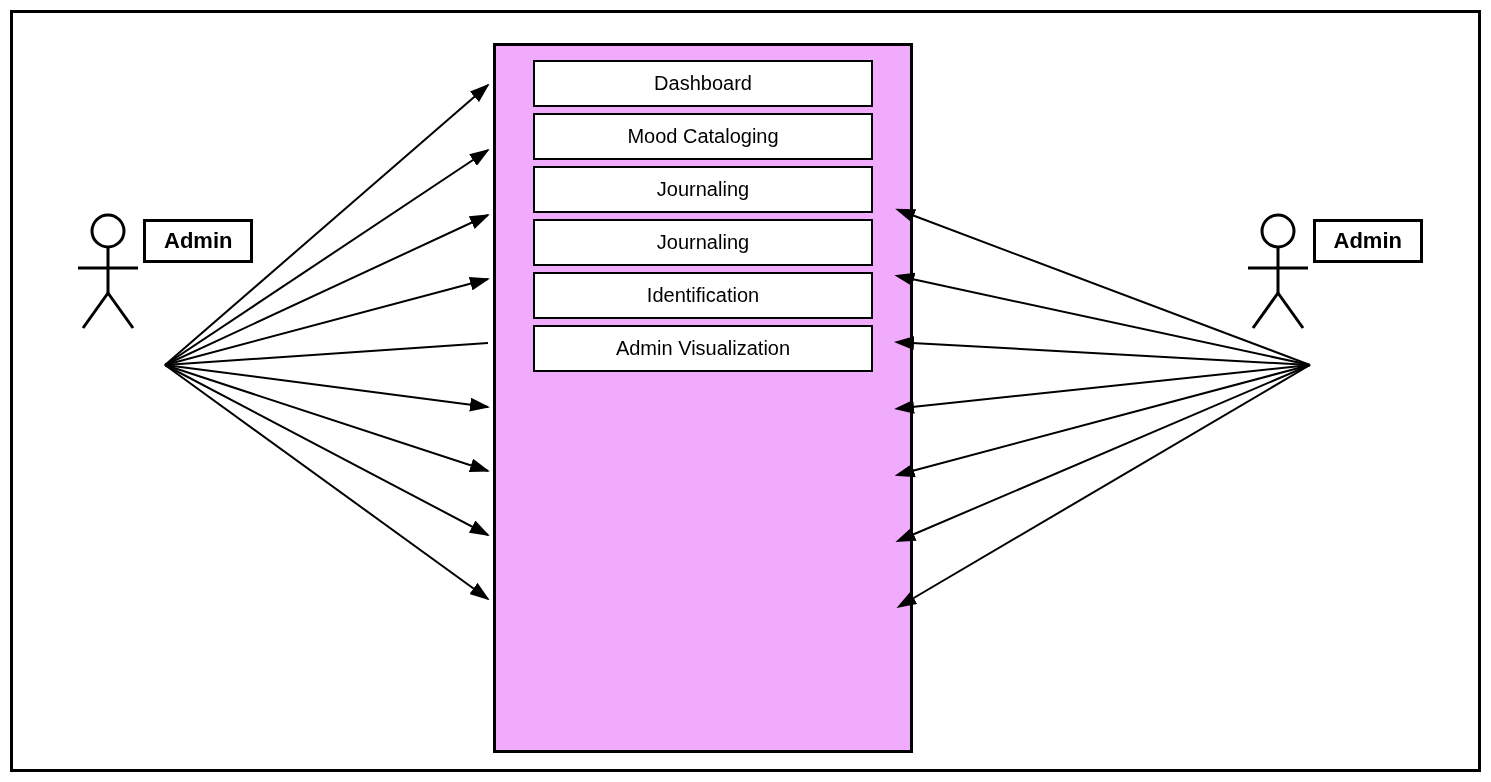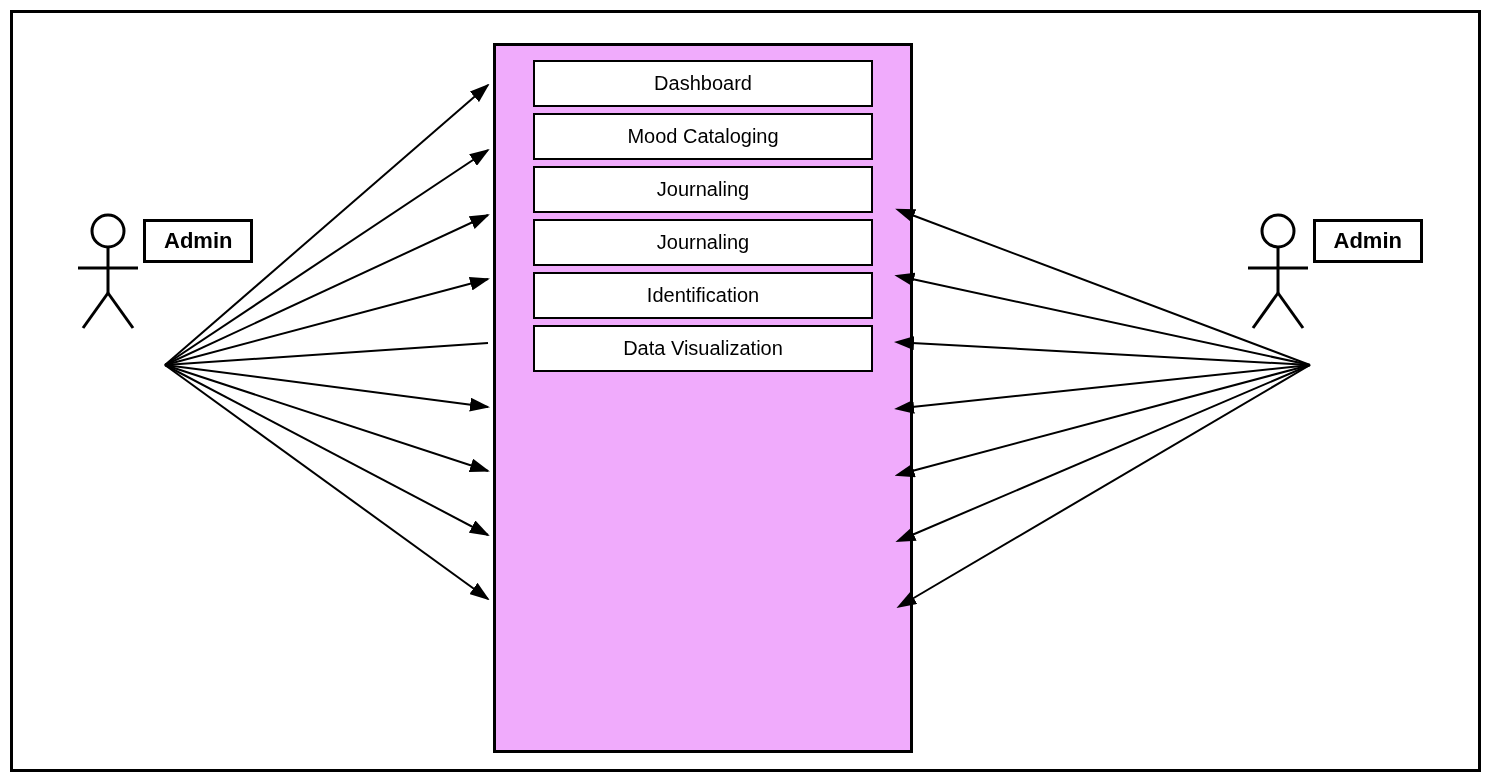--- a/index.html
+++ b/index.html
@@ -104,21 +104,21 @@
     </svg>
     <div class="actor-label">Admin</div>
   </div>
 
   <div class="usecase-container">
     <div class="usecase-box">Dashboard</div>
     <div class="usecase-box">Mood Cataloging</div>
     <div class="usecase-box">Journaling</div>
     <div class="usecase-box">Journaling</div>
     <div class="usecase-box">Identification</div>
-    <div class="usecase-box">Data Visualization</div>
+    <div class="usecase-box">Admin Visualization</div>
   </div>
 
 </div>
 
 <svg class="arrows-svg">
   <defs>
     <marker id="arrowhead-right" markerWidth="10" markerHeight="7" refX="9" refY="3.5" orient="auto">
       <polygon points="0 0, 10 3.5, 0 7" fill="#000"></polygon>
     </marker>
     <marker id="arrowhead-left" markerWidth="10" markerHeight="7" refX="1" refY="3.5" orient="auto-start-reverse">

